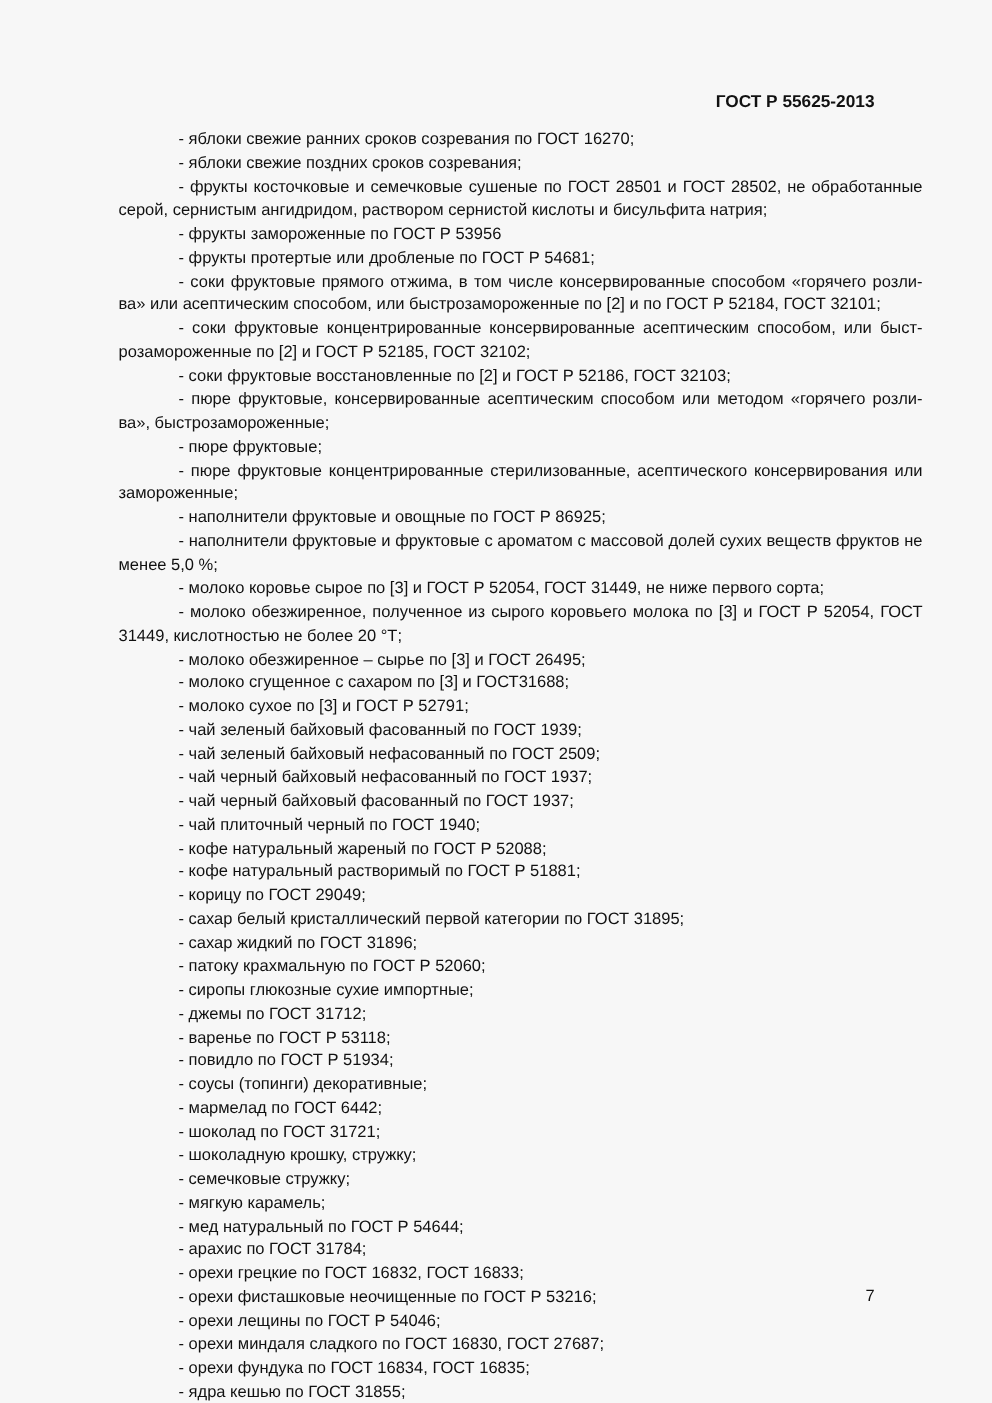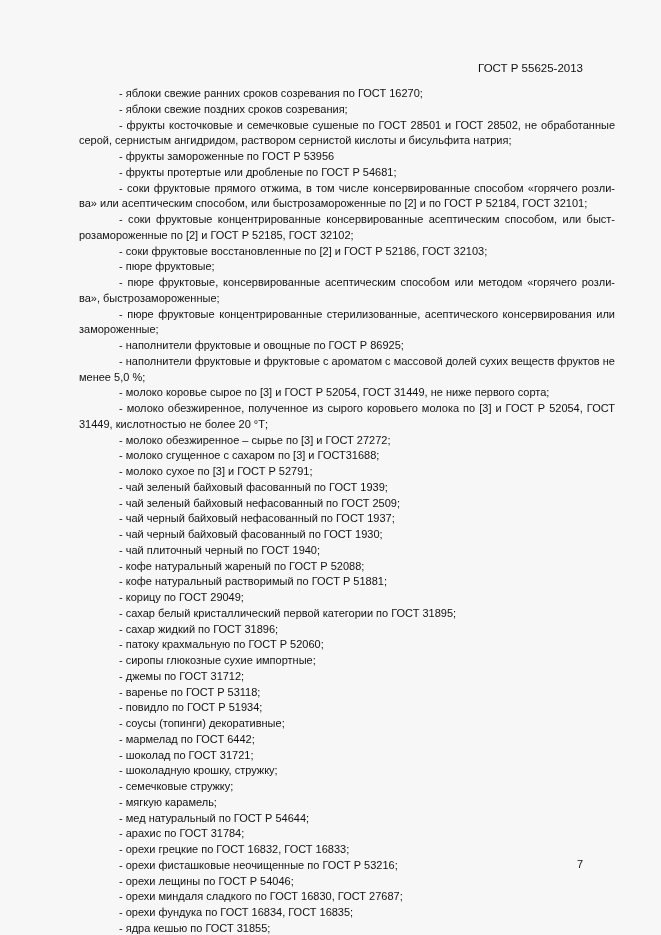--- a/index.html
+++ b/index.html
@@ -6,21 +6,21 @@
     body {
       width: 661px; height: 935px;
       background: #f7f7f7;
       font-family: "Liberation Sans", sans-serif;
       color: #111;
       position: relative;
       overflow: hidden;
     }
     .header {
       position: absolute; top: 62px; right: 78px;
-      font-size: 11.5px; font-weight: normal;
+      font-size: 11.5px; font-weight: bold;
     }
     .content {
       position: absolute; top: 86px; left: 47px; width: 536px;
       font-size: 11px; line-height: 15.75px; margin-left: 32px;
     }
     .item { text-indent: 40px; text-align: justify; margin: 0; }
     .item.single { text-align: left; white-space: nowrap; }
     .pagenum {
       position: absolute; top: 858px; left: 577px;
       font-size: 11px;
@@ -33,34 +33,34 @@
 
 <div class="content" id="content">
     <p class="item single">- яблоки свежие ранних сроков созревания по ГОСТ 16270;</p>
     <p class="item single">- яблоки свежие поздних сроков созревания;</p>
     <p class="item">- фрукты косточковые и семечковые сушеные по ГОСТ 28501 и ГОСТ 28502, не обработанные серой, сернистым ангидридом, раствором сернистой кислоты и бисульфита натрия;</p>
     <p class="item single">- фрукты замороженные по ГОСТ Р 53956</p>
     <p class="item single">- фрукты протертые или дробленые по ГОСТ Р 54681;</p>
     <p class="item">- соки фруктовые прямого отжима, в том числе консервированные способом «горячего розли-ва» или асептическим способом, или быстрозамороженные по [2] и по ГОСТ Р 52184, ГОСТ 32101;</p>
     <p class="item">- соки фруктовые концентрированные консервированные асептическим способом, или быст-розамороженные по [2] и ГОСТ Р 52185, ГОСТ 32102;</p>
     <p class="item single">- соки фруктовые восстановленные по [2] и ГОСТ Р 52186, ГОСТ 32103;</p>
+    <p class="item">- пюре фруктовые, консервированные асептическим способом или методом «горячего розли-ва», быстрозамороженные;</p>
     <p class="item single">- пюре фруктовые;</p>
-    <p class="item">- пюре фруктовые, консервированные асептическим способом или методом «горячего розли-ва», быстрозамороженные;</p>
     <p class="item">- пюре фруктовые концентрированные стерилизованные, асептического консервирования или замороженные;</p>
     <p class="item single">- наполнители фруктовые и овощные по ГОСТ Р 86925;</p>
     <p class="item">- наполнители фруктовые и фруктовые с ароматом с массовой долей сухих веществ фруктов не менее 5,0 %;</p>
     <p class="item single">- молоко коровье сырое по [3] и ГОСТ Р 52054, ГОСТ 31449, не ниже первого сорта;</p>
     <p class="item">- молоко обезжиренное, полученное из сырого коровьего молока по [3] и ГОСТ Р 52054, ГОСТ 31449, кислотностью не более 20 °Т;</p>
-    <p class="item single">- молоко обезжиренное – сырье по [3] и ГОСТ 27272;</p>
+    <p class="item single">- молоко обезжиренное – сырье по [3] и ГОСТ 26495;</p>
     <p class="item single">- молоко сгущенное с сахаром по [3] и ГОСТ31688;</p>
     <p class="item single">- молоко сухое по [3] и ГОСТ Р 52791;</p>
     <p class="item single">- чай зеленый байховый фасованный по ГОСТ 1939;</p>
     <p class="item single">- чай зеленый байховый нефасованный по ГОСТ 2509;</p>
     <p class="item single">- чай черный байховый нефасованный по ГОСТ 1937;</p>
-    <p class="item single">- чай черный байховый фасованный по ГОСТ 1930;</p>
+    <p class="item single">- чай черный байховый фасованный по ГОСТ 1937;</p>
     <p class="item single">- чай плиточный черный по ГОСТ 1940;</p>
     <p class="item single">- кофе натуральный жареный по ГОСТ Р 52088;</p>
     <p class="item single">- кофе натуральный растворимый по ГОСТ Р 51881;</p>
     <p class="item single">- корицу по ГОСТ 29049;</p>
     <p class="item single">- сахар белый кристаллический первой категории по ГОСТ 31895;</p>
     <p class="item single">- сахар жидкий по ГОСТ 31896;</p>
     <p class="item single">- патоку крахмальную по ГОСТ Р 52060;</p>
     <p class="item single">- сиропы глюкозные сухие импортные;</p>
     <p class="item single">- джемы по ГОСТ 31712;</p>
     <p class="item single">- варенье по ГОСТ Р 53118;</p>

